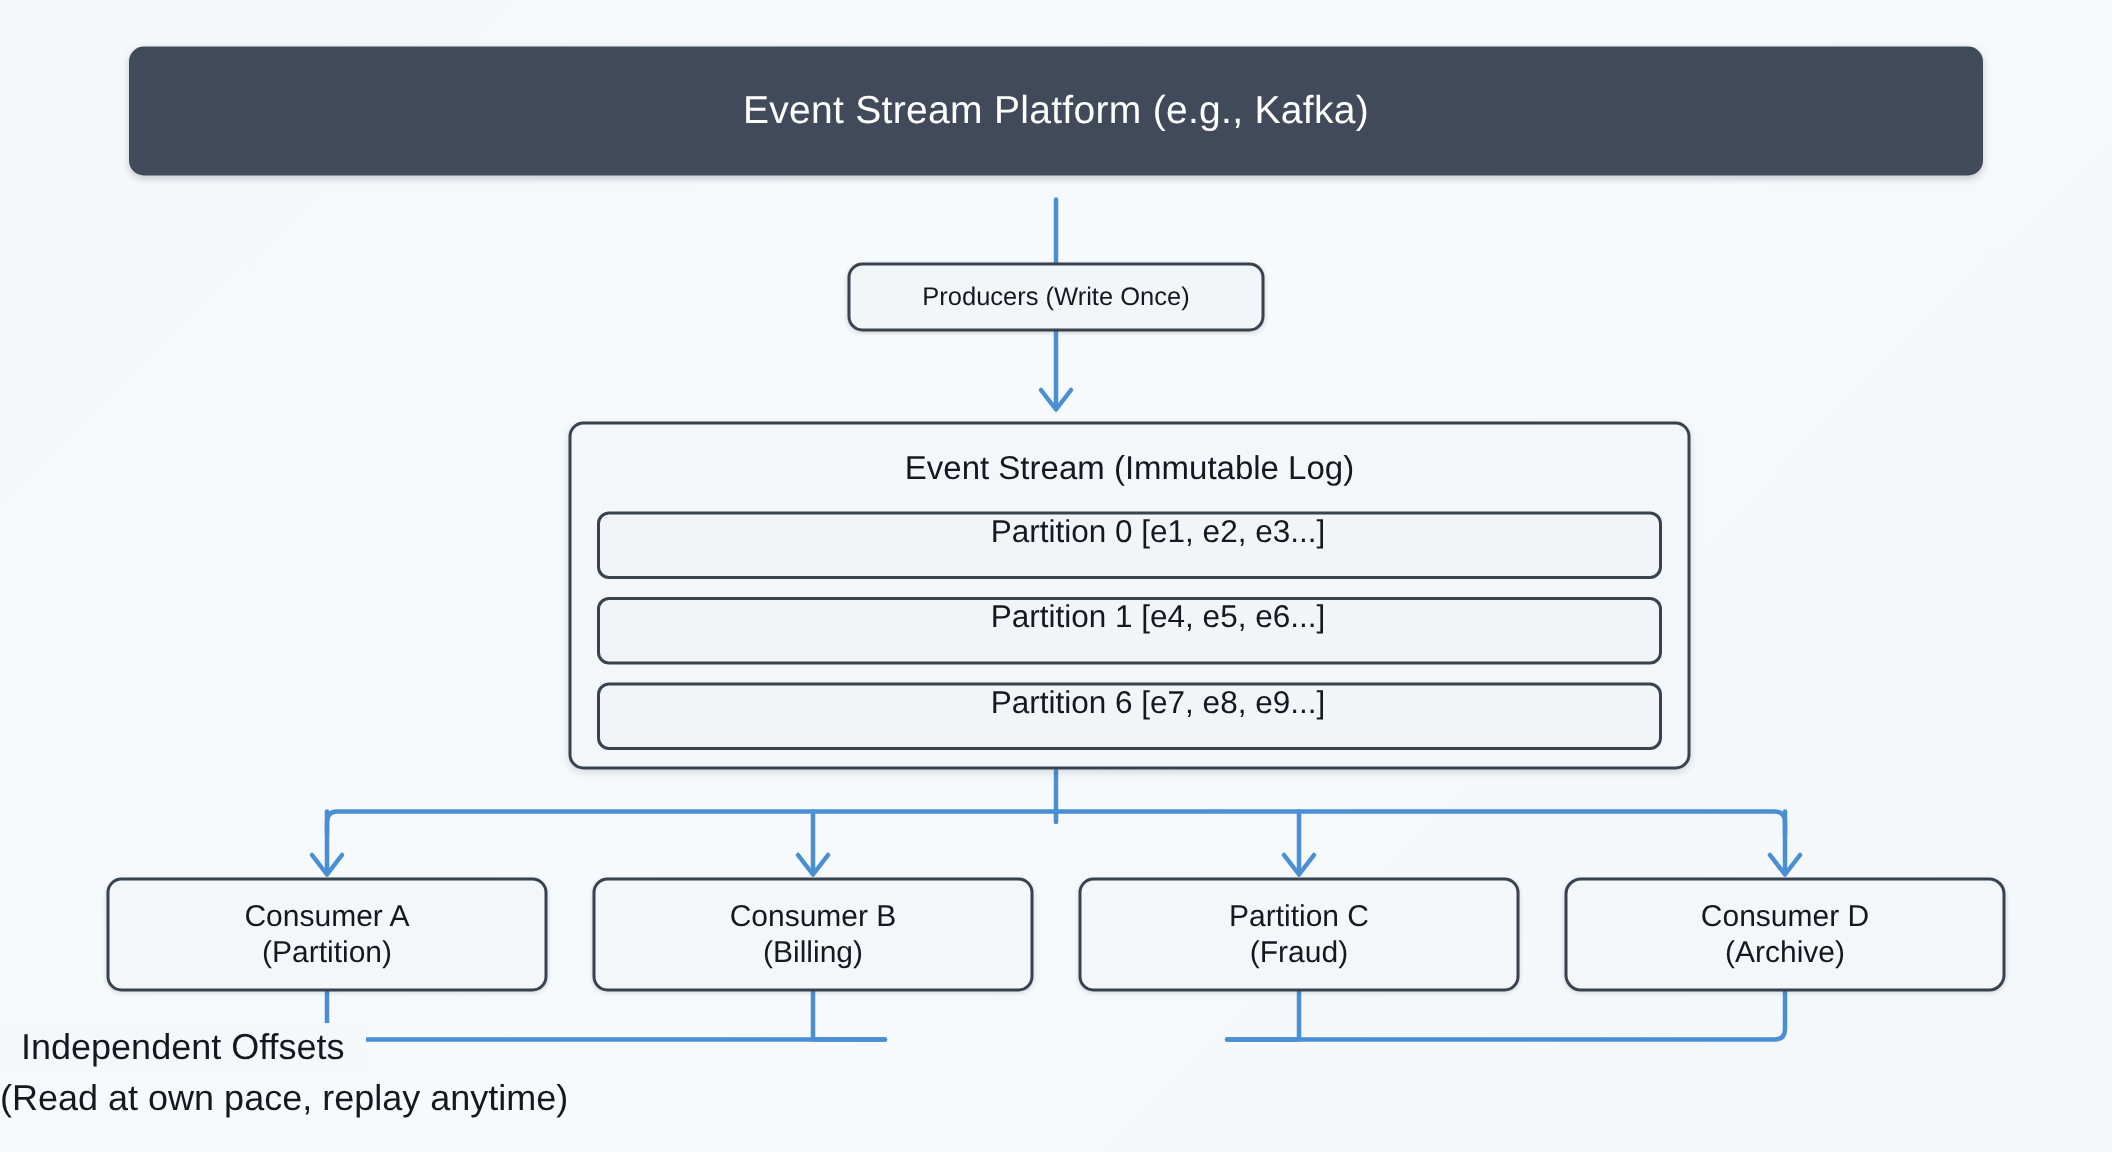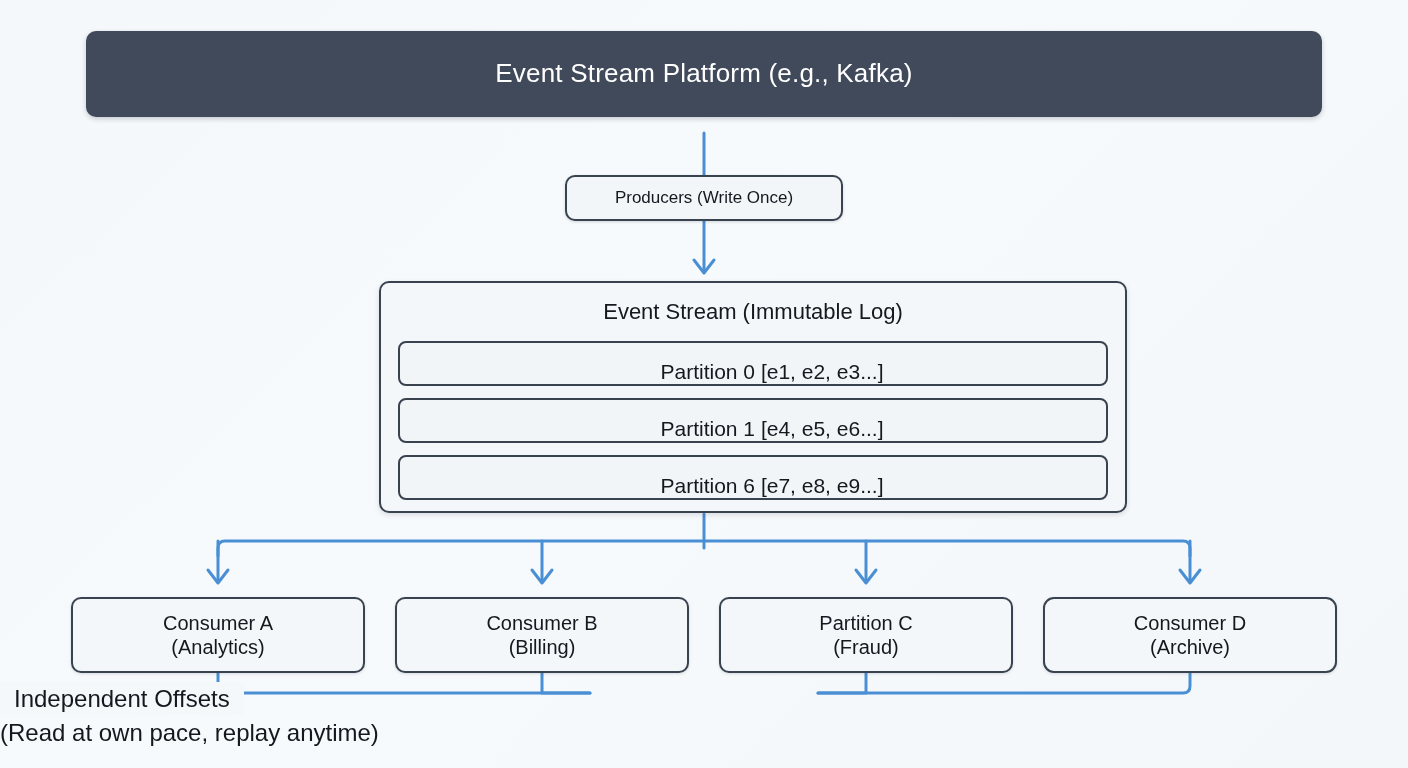--- a/index.html
+++ b/index.html
@@ -78,39 +78,38 @@
   }
   .partition {
     position: absolute;
     left: 17px;
     right: 17px;
     height: 45px;
     background: #f2f5f8;
     border: 2px solid #39424f;
     border-radius: 8px;
     display: flex;
-    align-items: flex-end;
+    align-items: flex-start;
     justify-content: center;
     font-size: 21px;
     color: #14181f;
     padding-left: 38px;
   }
 
   .consumer-box {
     width: 294px;
     height: 76px;
     flex-direction: column;
     background: #f4f7f9;
     border: 2px solid #39424f;
     border-radius: 10px;
     font-size: 20px;
     color: #14181f;
     box-shadow: 0 1px 3px rgba(40,50,65,0.15);
     z-index: 4;
-    margin-top: 12px;
   }
   .consumer-box .l1 { display: block; }
   .consumer-box .l2 { display: block; }
 
   
   #connectors {
     position: absolute;
     left: 0; top: 0;
     width: 1408px;
     height: 768px;
@@ -192,21 +191,21 @@
     <div class="partition" style="top:115px;">
       <span>Partition 1 [e4, e5, e6...]</span>
     </div>
     <div class="partition" style="top:172px;">
       <span>Partition 6 [e7, e8, e9...]</span>
     </div>
   </div>
 
   <div class="node consumer-box" style="left:71px; top:585px;">
     <span class="l1">Consumer A</span>
-    <span class="l2">(Analytics)</span>
+    <span class="l2">(Partition)</span>
   </div>
 
   <div class="node consumer-box" style="left:395px; top:585px;">
     <span class="l1">Consumer B</span>
     <span class="l2">(Billing)</span>
   </div>
 
   <div class="node consumer-box" style="left:719px; top:585px;">
     <span class="l1">Partition C</span>
     <span class="l2">(Fraud)</span>

